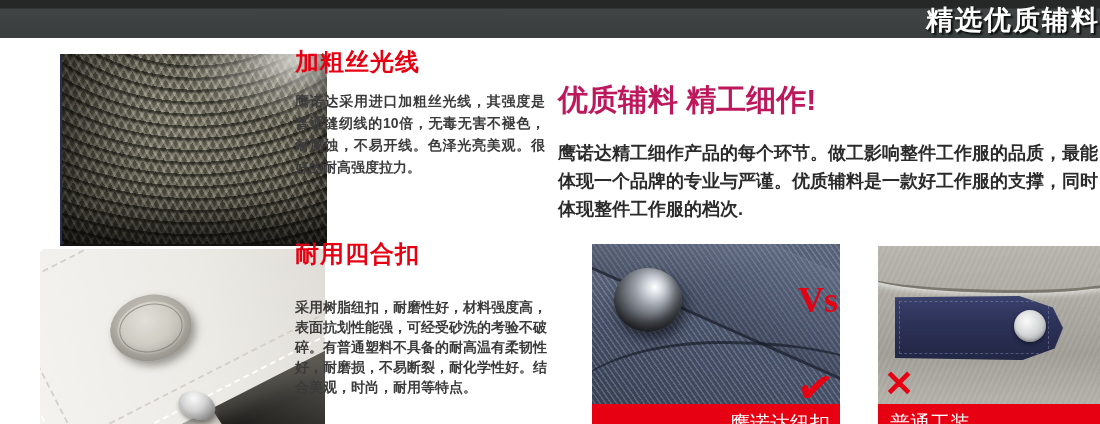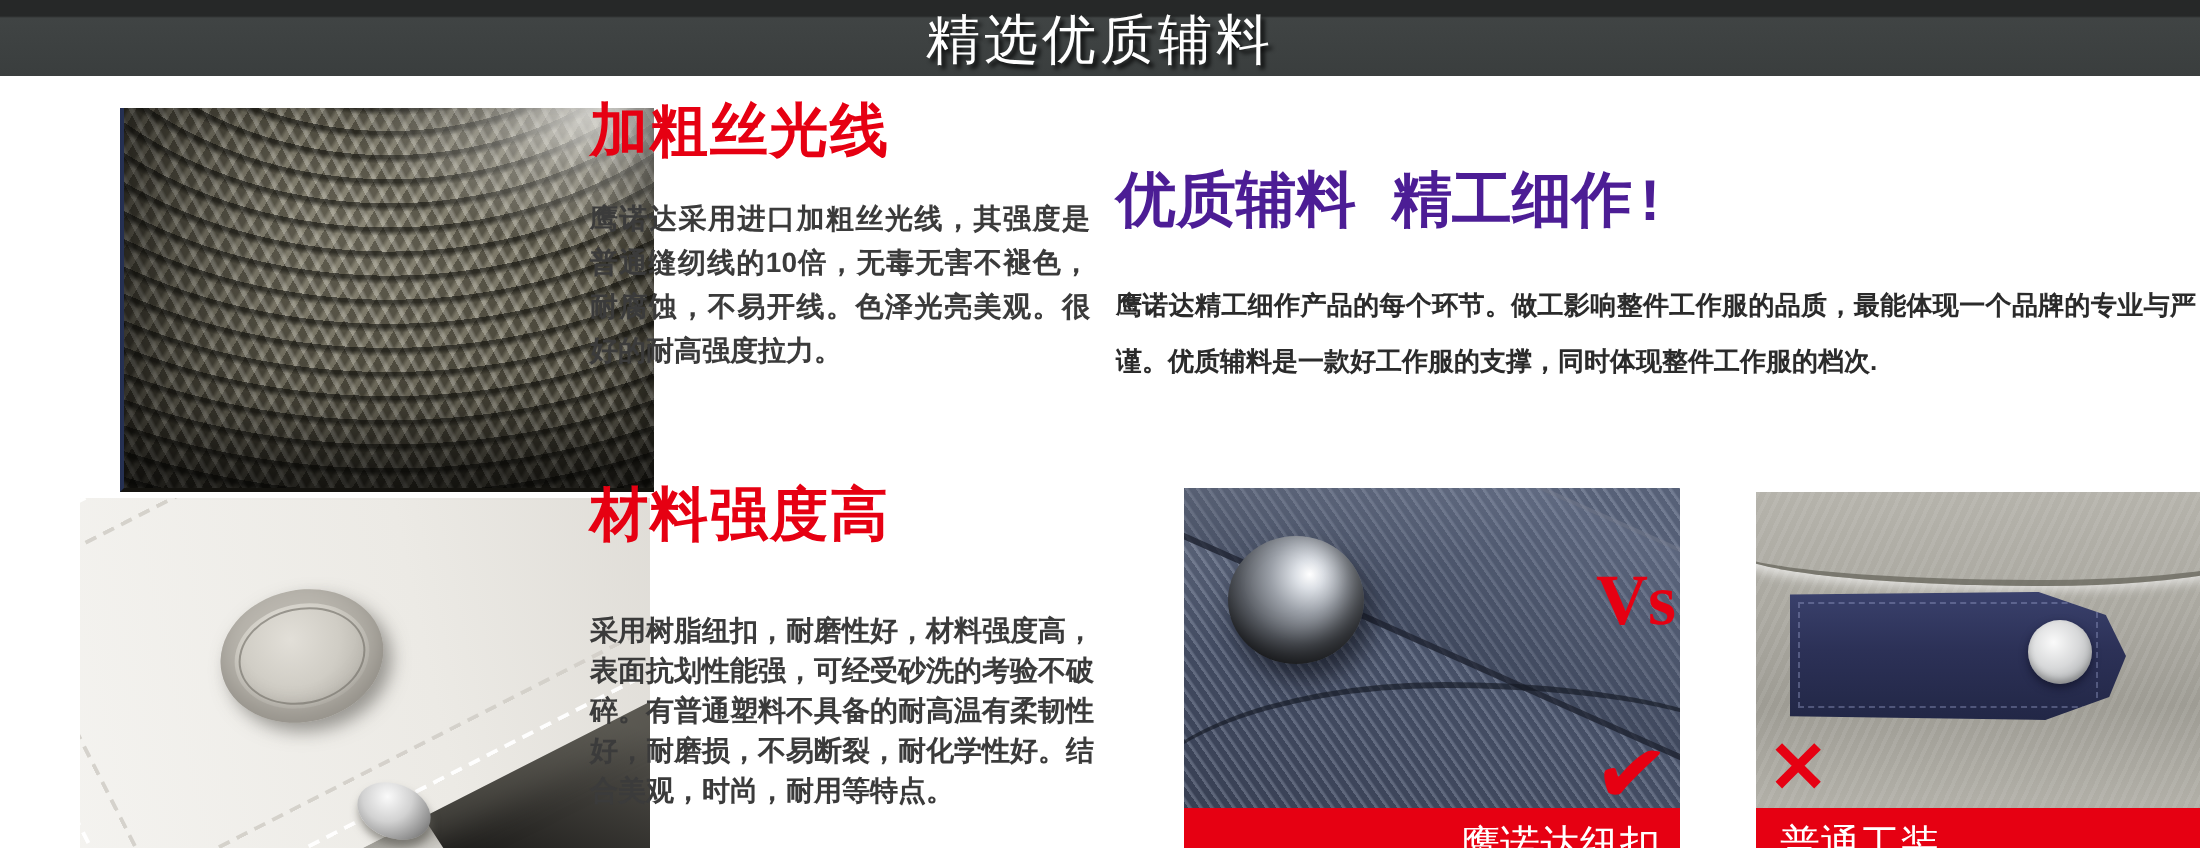--- a/index.html
+++ b/index.html
@@ -2,22 +2,22 @@
 <html><head>
 <meta charset="utf-8">
 <style>
   html,body{margin:0;padding:0;background:#fff;}
   .page{position:relative;width:1100px;height:424px;background:#fff;overflow:hidden;
         font-family:"Liberation Sans","DejaVu Sans",sans-serif;}
 
   
   .banner{position:absolute;left:0;top:0;width:1100px;height:38px;
           background:linear-gradient(180deg,#262828 0,#262828 8px,#404444 9px,#3a3e3e 100%);}
-  .banner h1{margin:0;height:38px;line-height:40px;text-align:center;
-             font-size:27px;font-weight:400;color:#fff;letter-spacing:2px;
+  .banner h1{margin:0;height:38px;line-height:40px;text-align:right;
+             font-size:27px;font-weight:700;color:#fff;letter-spacing:2px;
              text-shadow:2px 2px 2px rgba(0,0,0,.85);}
 
   
   .photo{position:absolute;overflow:hidden;}
 
   
   .photo-braid{left:20px;top:38px;width:265px;height:190px;
     border-left:2px solid #253052;border-bottom:2px solid #14130f;
     background:
       radial-gradient(90% 70% at 90% 0%, rgba(246,245,240,.95) 0%, rgba(246,245,240,.30) 26%, rgba(246,245,240,0) 52%),
@@ -90,30 +90,30 @@
   .caption{position:absolute;left:0;right:0;bottom:0;height:36px;background:#e60012;
     color:#fff;font-family:"Liberation Serif","DejaVu Serif",serif;font-size:20px;line-height:38px;}
   .caption.align-right{text-align:right;padding-right:10px;}
   .caption.align-left{text-align:left;padding-left:12px;}
   .mark{position:absolute;color:#e60012;font-weight:900;line-height:1;}
   .mark-check{right:6px;bottom:30px;font-size:44px;transform:rotate(6deg);}
   .mark-x{left:6px;top:120px;font-size:36px;font-family:"Liberation Serif","DejaVu Serif",serif;}
 
   
   .sec{position:absolute;}
-  .sec h2{margin:0;font-size:29px;font-weight:800;color:#e60012;letter-spacing:1px;}
+  .sec h2{margin:0;font-size:24px;font-weight:800;color:#e60012;letter-spacing:1px;}
   .sec p{margin:12px 0 0 0;font-size:14px;font-weight:700;color:#3b3b3b;
          line-height:22px;text-align:justify;}
   .sec-thread{left:295px;top:46px;width:250px;}
   .sec-button{left:295px;top:238px;width:252px;}
   .sec-button p{line-height:20px;margin-top:27px;}
   .sec-quality{left:558px;top:80px;width:540px;}
-  .sec-quality h2{font-family:Liberation Mono, monospace;font-size:30px;
-                  font-weight:800;color:#4c1d95;letter-spacing:0;}
-  .sec-quality p{margin-top:18px;font-size:13px;line-height:28px;color:#2b2b2b;}
+  .sec-quality h2{font-family:Liberation Sans, sans-serif;font-size:30px;
+                  font-weight:800;color:#be185d;letter-spacing:0;}
+  .sec-quality p{margin-top:18px;font-size:18px;line-height:28px;color:#2b2b2b;}
 
   
   .vs{position:absolute;left:797px;top:282px;width:42px;text-align:center;
       font-family:"Liberation Serif","DejaVu Serif",serif;font-weight:800;
       font-size:36px;line-height:1;color:#e60012;}
 </style>
 </head>
 <body>
 
 <div class="page">
@@ -136,21 +136,21 @@
 
   <figure class="photo photo-cap">
     <span class="cap-dark"></span>
     <span class="cap-shadow"></span>
     <span class="cap-flap"></span>
     <span class="cap-button"></span>
     <span class="cap-stud"></span>
   </figure>
 
   <section class="sec sec-button">
-    <h2>材料强度高</h2>
+    <h2>耐用四合扣</h2>
     <p>采用树脂纽扣，耐磨性好，材料强度高，表面抗划性能强，可经受砂洗的考验不破碎。有普通塑料不具备的耐高温有柔韧性好，耐磨损，不易断裂，耐化学性好。结合美观，时尚，耐用等特点。</p>
   </section>
 
   <figure class="photo photo-navy">
     <span class="navy-seam"></span>
     <span class="navy-seam2"></span>
     <span class="navy-button"></span>
     <span class="mark mark-check">✔</span>
     <figcaption class="caption align-right">鹰诺达纽扣</figcaption>
   </figure>

